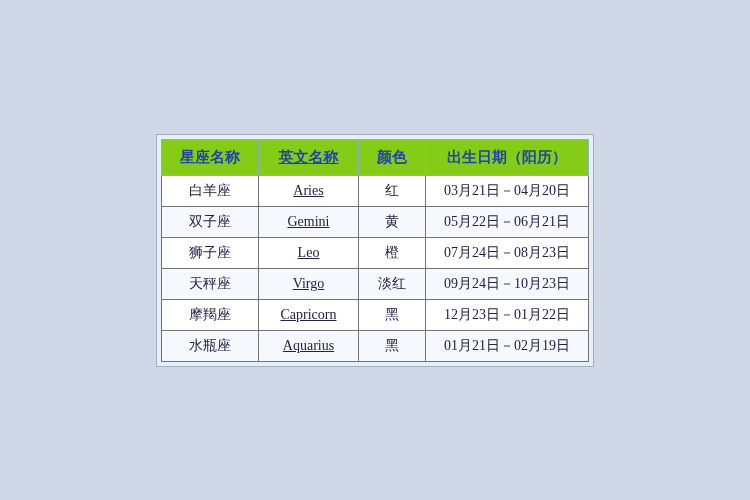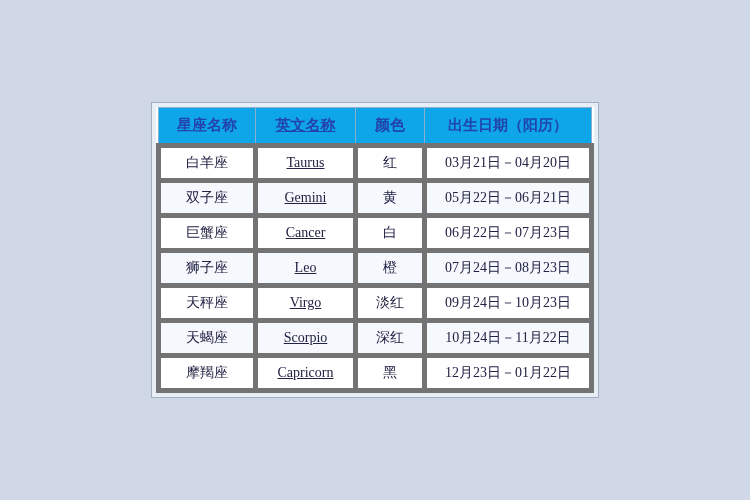--- a/index.html
+++ b/index.html
@@ -24,33 +24,33 @@
       border: 1px solid #a0b0c0;
       padding: 4px;
     }
 
     table {
       border-collapse: collapse;
       background-color: white;
     }
 
     th {
-      background-color: #0ea5e9;
+      background-color: #84cc16;
       color: #2244aa;
       font-weight: bold;
       text-align: center;
       padding: 8px 18px;
       border: 1px solid #8ab0d0;
       font-size: 15px;
     }
 
     td {
       text-align: center;
       padding: 6px 18px;
-      border: 5px solid #737373;
+      border: 1px solid #737373;
       color: #222244;
       font-size: 14px;
     }
 
     tr:nth-child(even) td {
       background-color: #f5f8fc;
     }
 
     tr:nth-child(odd) td {
       background-color: #ffffff;
@@ -70,55 +70,49 @@
       <tr>
         <th class="col-chinese">星座名称</th>
         <th class="col-english">英文名称</th>
         <th class="col-color">颜色</th>
         <th class="col-date">出生日期（阳历）</th>
       </tr>
     </thead>
     <tbody id="table-body">
     <tr>
           <td class="col-chinese">白羊座</td>
-          <td class="col-english">Taurus</td>
+          <td class="col-english">Aries</td>
           <td class="col-color">红</td>
           <td class="col-date">03月21日－04月20日</td>
         </tr>
         <tr>
           <td class="col-chinese">双子座</td>
           <td class="col-english">Gemini</td>
           <td class="col-color">黄</td>
           <td class="col-date">05月22日－06月21日</td>
-        </tr>
-        <tr>
-          <td class="col-chinese">巨蟹座</td>
-          <td class="col-english">Cancer</td>
-          <td class="col-color">白</td>
-          <td class="col-date">06月22日－07月23日</td>
         </tr>
         <tr>
           <td class="col-chinese">狮子座</td>
           <td class="col-english">Leo</td>
           <td class="col-color">橙</td>
           <td class="col-date">07月24日－08月23日</td>
         </tr>
         <tr>
           <td class="col-chinese">天秤座</td>
           <td class="col-english">Virgo</td>
           <td class="col-color">淡红</td>
           <td class="col-date">09月24日－10月23日</td>
         </tr>
         <tr>
-          <td class="col-chinese">天蝎座</td>
-          <td class="col-english">Scorpio</td>
-          <td class="col-color">深红</td>
-          <td class="col-date">10月24日－11月22日</td>
-        </tr>
-        <tr>
           <td class="col-chinese">摩羯座</td>
           <td class="col-english">Capricorn</td>
           <td class="col-color">黑</td>
           <td class="col-date">12月23日－01月22日</td>
+        </tr>
+        <tr>
+          <td class="col-chinese">水瓶座</td>
+          <td class="col-english">Aquarius</td>
+          <td class="col-color">黑</td>
+          <td class="col-date">01月21日－02月19日</td>
         </tr>
       </tbody>
   </table>
 </div>
 
 </body></html>

